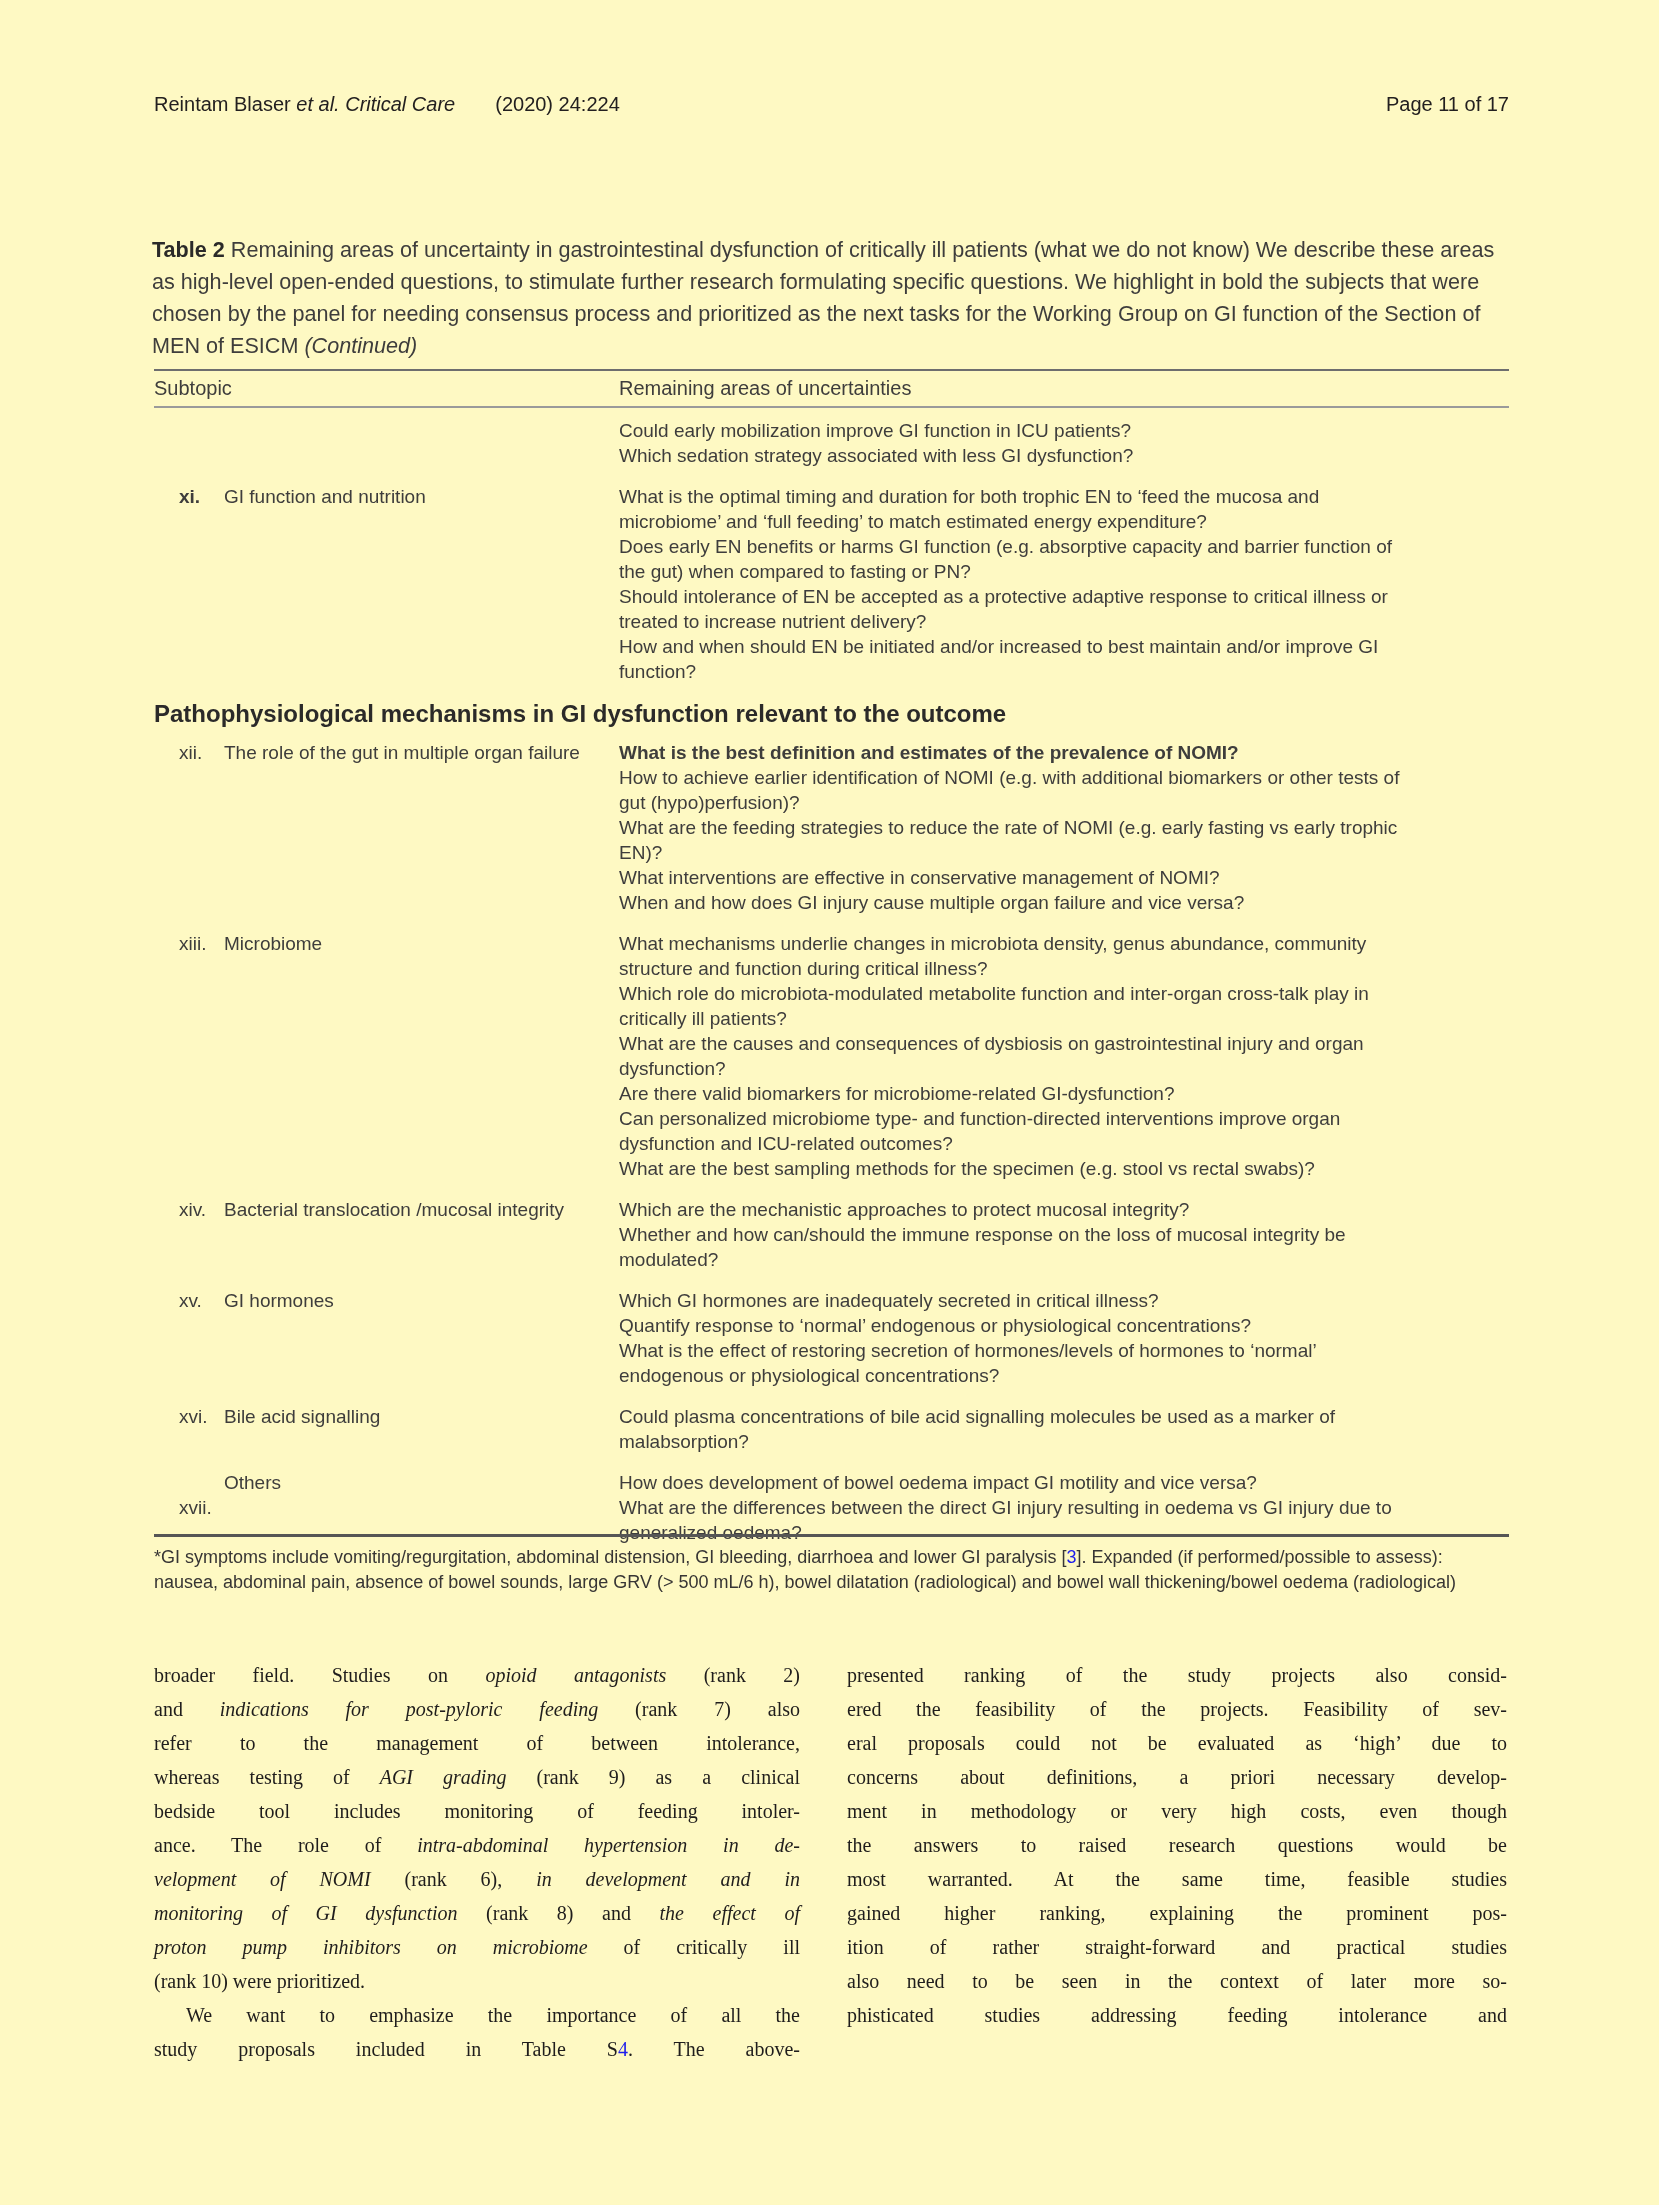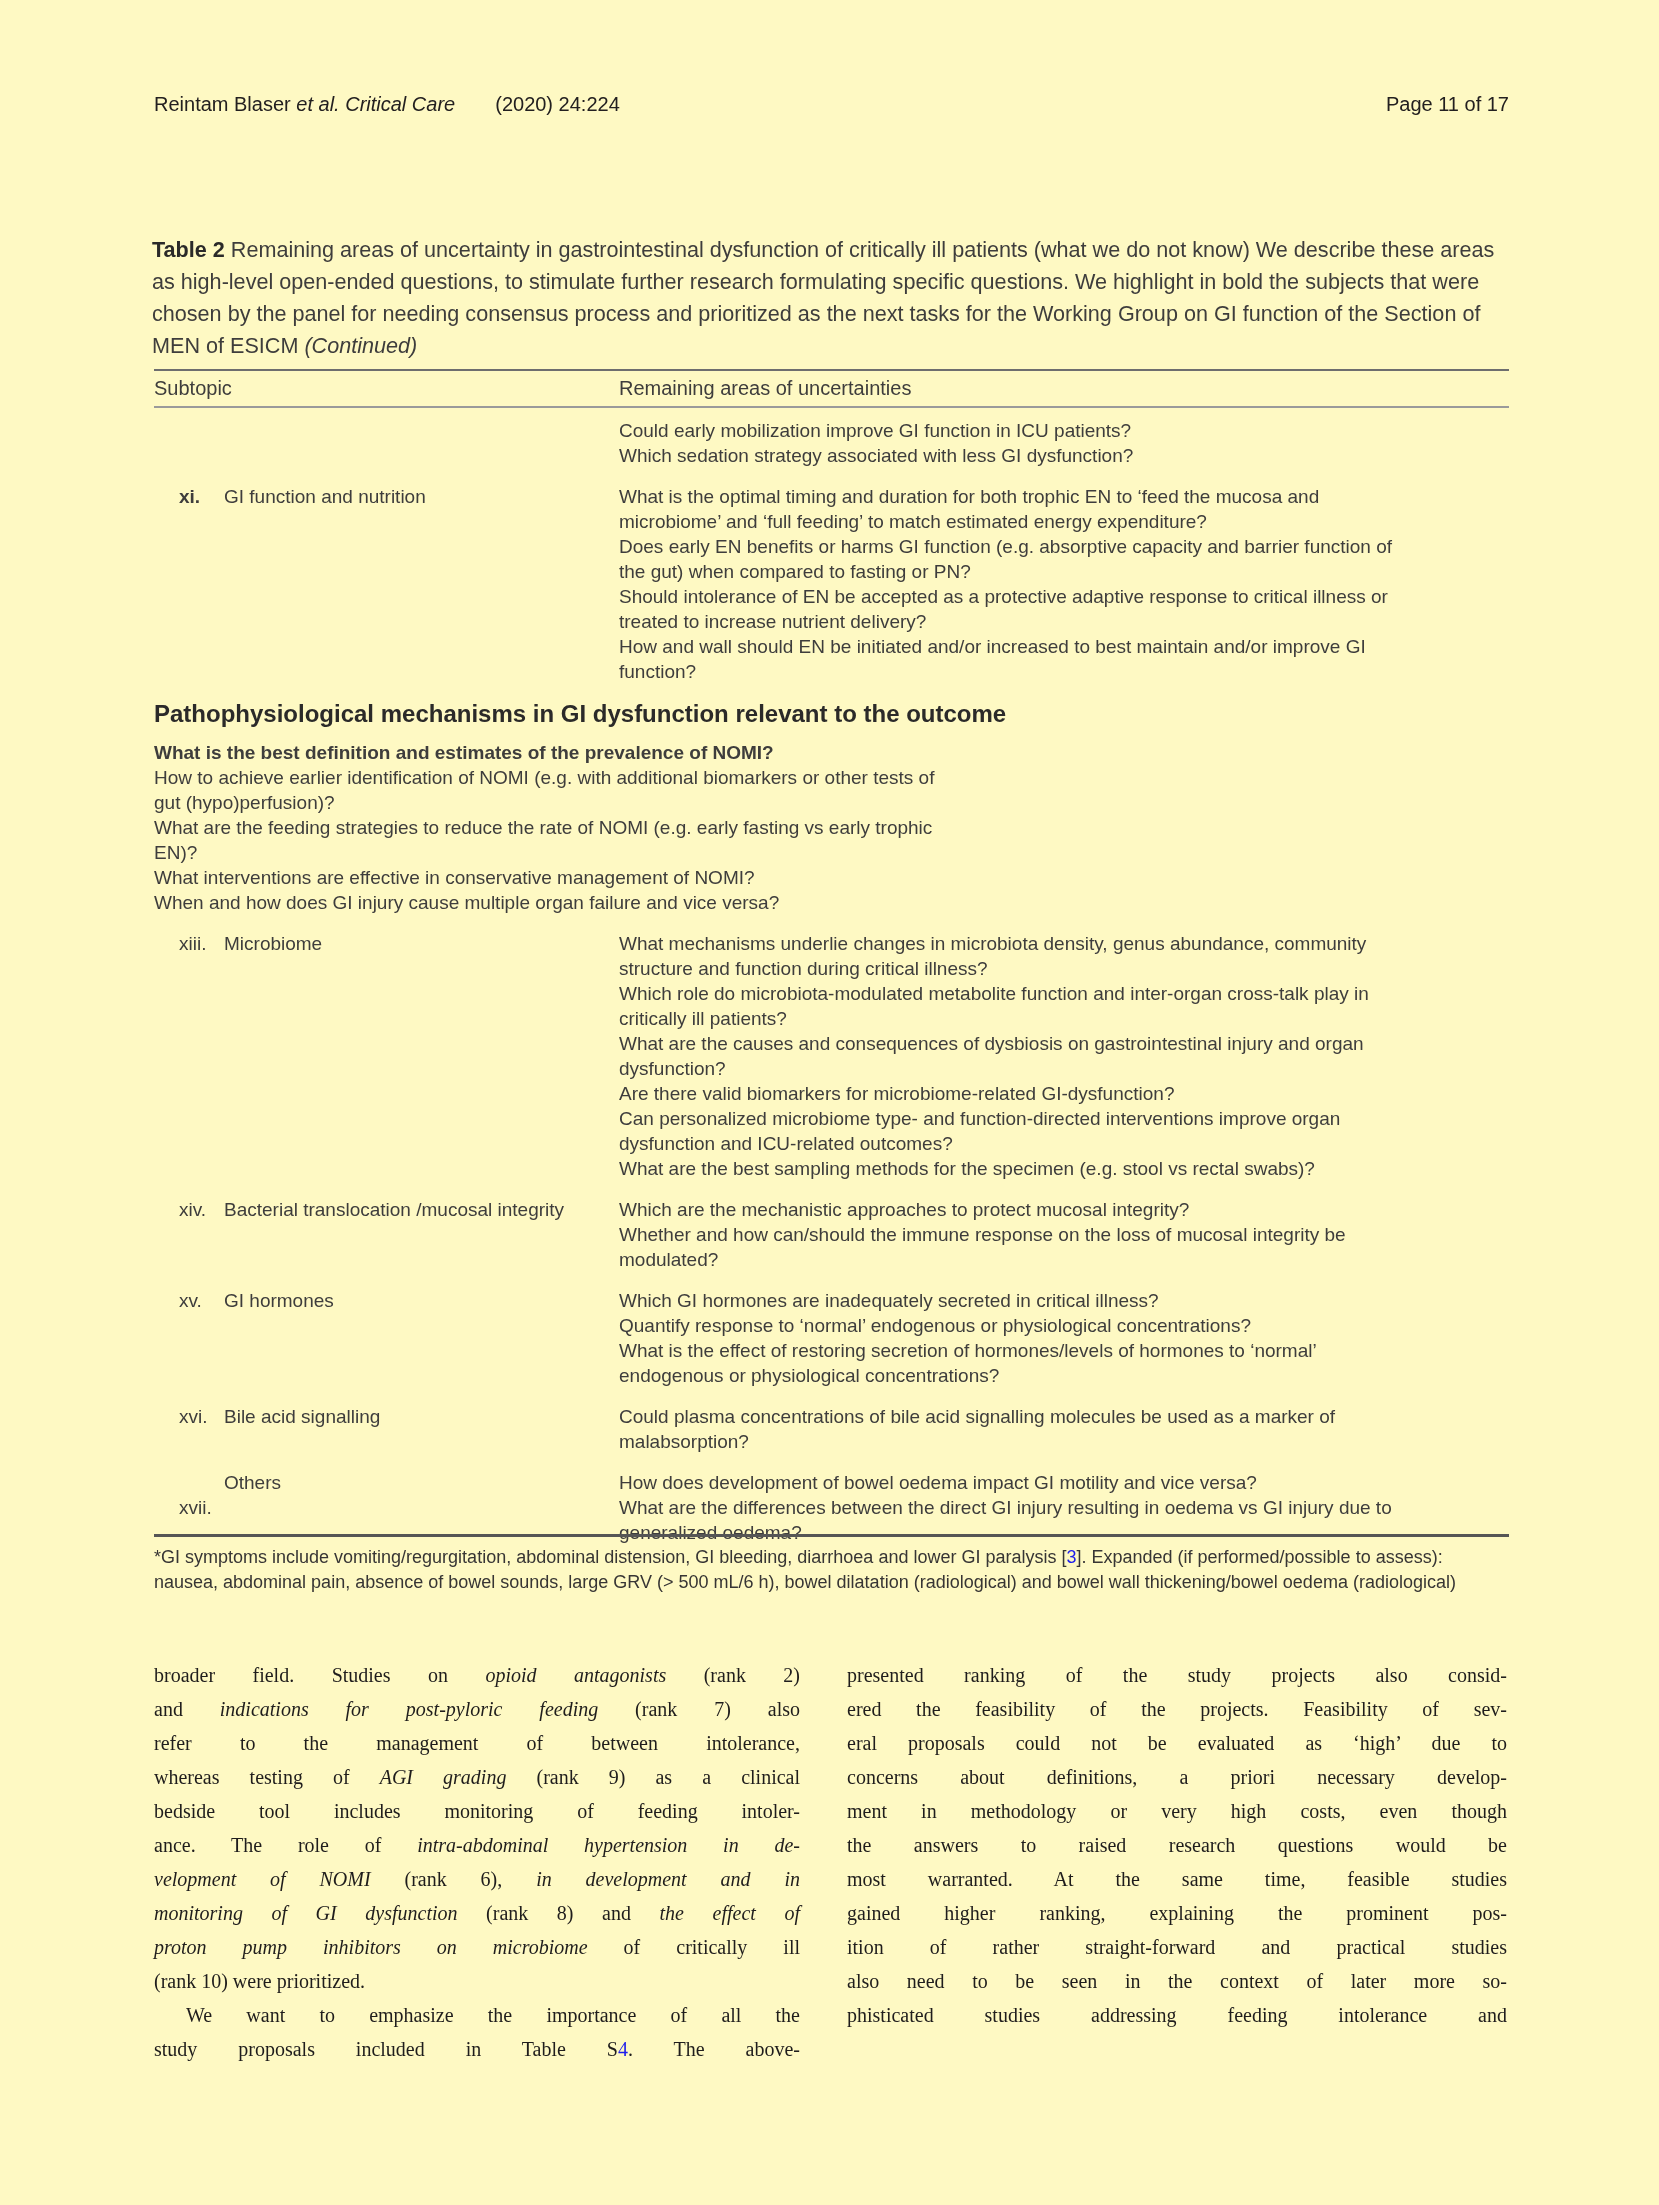--- a/index.html
+++ b/index.html
@@ -92,25 +92,31 @@
         <div class="tleft">
           <div class="tl-line">
             <span class="num b">xi.</span>
             <span class="topic">GI function and nutrition</span>
           </div>
         </div>
         <div class="tquest">
           <div class="q">What is the optimal timing and duration for both trophic EN to ‘feed the mucosa and microbiome’ and ‘full feeding’ to match estimated energy expenditure?</div>
           <div class="q">Does early EN benefits or harms GI function (e.g. absorptive capacity and barrier function of the gut) when compared to fasting or PN?</div>
           <div class="q">Should intolerance of EN be accepted as a protective adaptive response to critical illness or treated to increase nutrient delivery?</div>
-          <div class="q">How and wall should EN be initiated and/or increased to best maintain and/or improve GI function?</div>
+          <div class="q">How and when should EN be initiated and/or increased to best maintain and/or improve GI function?</div>
         </div>
       </div>
       <div class="section-heading">Pathophysiological mechanisms in GI dysfunction relevant to the outcome</div>
       <div class="trow">
+        <div class="tleft">
+          <div class="tl-line">
+            <span class="num">xii.</span>
+            <span class="topic">The role of the gut in multiple organ failure</span>
+          </div>
+        </div>
         <div class="tquest">
           <div class="q b">What is the best definition and estimates of the prevalence of NOMI?</div>
           <div class="q">How to achieve earlier identification of NOMI (e.g. with additional biomarkers or other tests of gut (hypo)perfusion)?</div>
           <div class="q">What are the feeding strategies to reduce the rate of NOMI (e.g. early fasting vs early trophic EN)?</div>
           <div class="q">What interventions are effective in conservative management of NOMI?</div>
           <div class="q">When and how does GI injury cause multiple organ failure and vice versa?</div>
         </div>
       </div>
       <div class="trow">
         <div class="tleft">

